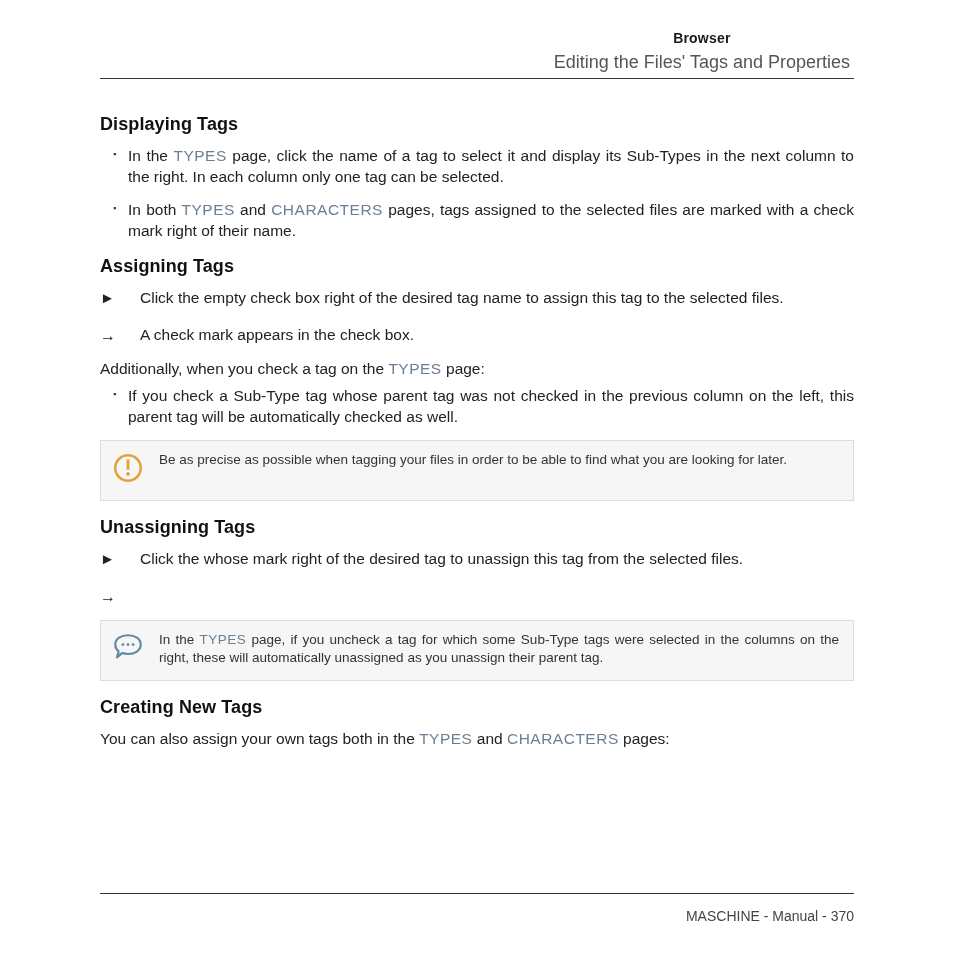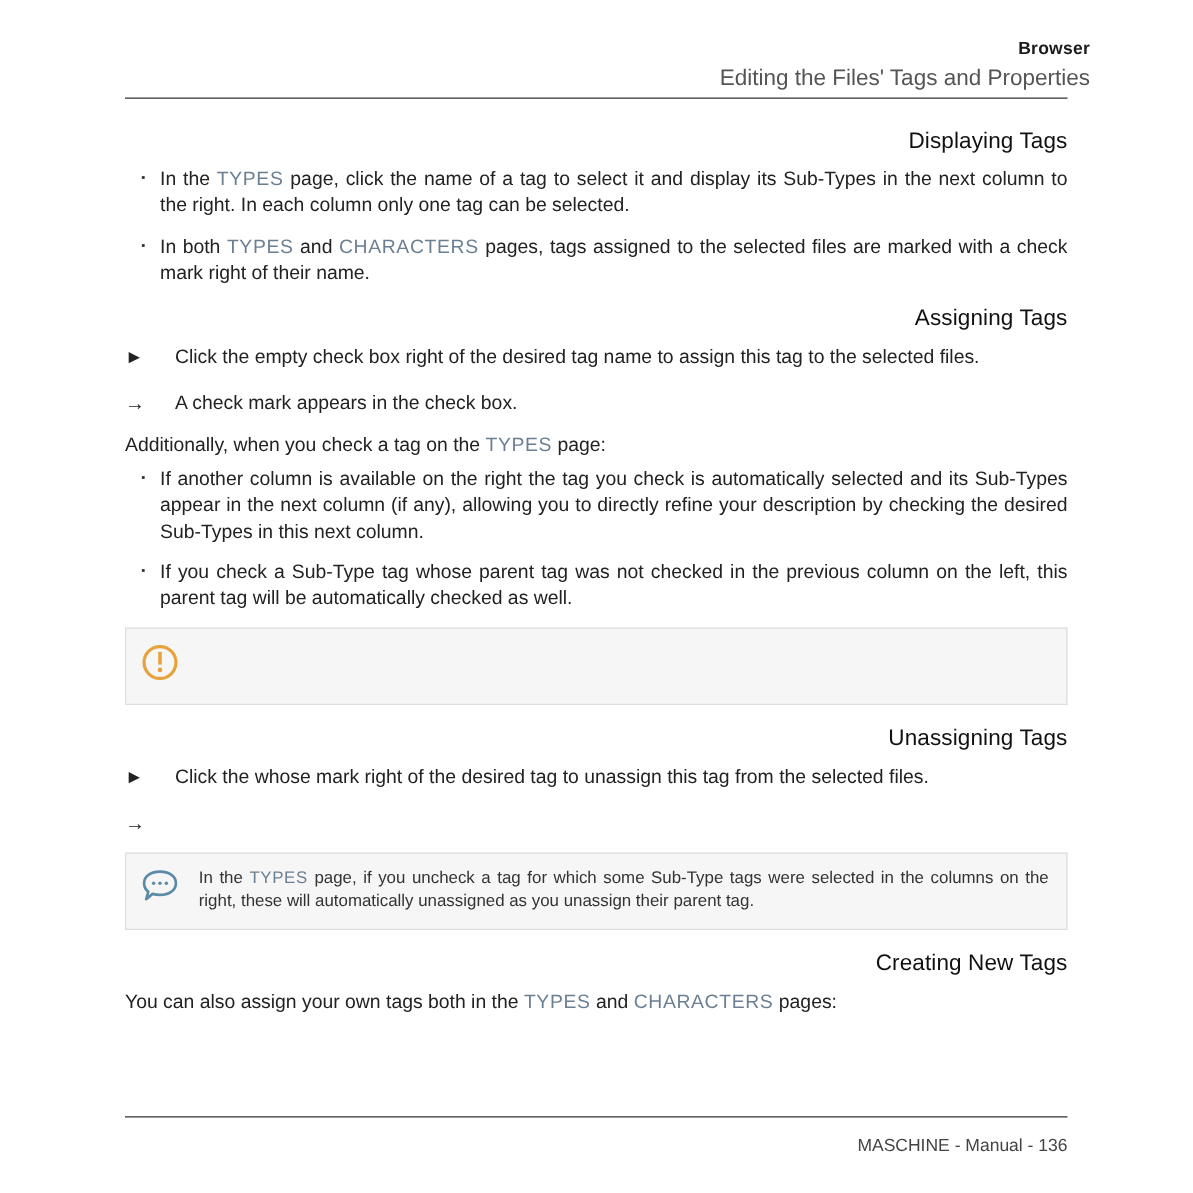--- a/index.html
+++ b/index.html
@@ -11,22 +11,22 @@
   }
   .page {
     width: 954px;
     height: 954px;
     position: relative;
     box-sizing: border-box;
   }
   .header-block {
     position: absolute;
     top: 30px;
-    right: 82px;
-    text-align: right;
+    right: 104px;
+    text-align: center;
   }
   .header-title {
     font-weight: 700;
     font-size: 14px;
     letter-spacing: 0.2px;
   }
   .header-sub {
     font-size: 18px;
     color: #555;
     margin-top: 6px;
@@ -43,26 +43,25 @@
     top: 100px;
     left: 100px;
     right: 100px;
     font-size: 15.5px;
     line-height: 1.35;
     color: #222;
   }
   h3 {
     font-family: "Trebuchet MS", "Arial Narrow", Arial, sans-serif;
     font-stretch: condensed;
-    font-weight: 400;
+    font-weight: 700;
     font-size: 18px;
-    margin: 0 0 10px 0;
+    margin: 12px 0 10px 0;
     letter-spacing: 0.1px;
     color: #111;
-    text-align: right;
   }
   ul.squares {
     list-style: none;
     padding: 0 0 0 28px;
     margin: 0 0 10px 0;
   }
   ul.squares > li {
     position: relative;
     padding-left: 0;
     margin: 6px 0 12px 0;
@@ -164,32 +163,32 @@
       <div>Click the empty check box right of the desired tag name to assign this tag to the selected files.</div>
     </div>
     <div class="result">
       <div class="marker">→</div>
       <div>A check mark appears in the check box.</div>
     </div>
     <div class="plain">
       <span>Additionally, when you check a tag on the </span><span class="uc">TYPES</span><span> page:</span>
     </div>
     <ul class="squares">
-      <li>If another column is available on the right the tag you check is automatically selected and its Sub-Types appear in the next column (if any), allowing you to directly refine your description by checking the desired Sub-Types in this next column.</li>
       <li>If you check a Sub-Type tag whose parent tag was not checked in the previous column on the left, this parent tag will be automatically checked as well.</li>
     </ul>
 
     <div class="callout">
       <span class="icon-warn">
         <svg viewBox="0 0 40 40">
             <circle cx="20" cy="20" r="15" fill="none" stroke="#e6a23c" stroke-width="3"></circle>
             <rect x="18.3" y="10" width="3.4" height="12" fill="#e6a23c"></rect>
             <circle cx="20" cy="27" r="2.2" fill="#e6a23c"></circle>
           </svg>
       </span>
+      <div class="txt">Be as precise as possible when tagging your files in order to be able to find what you are looking for later.</div>
     </div>
 
     <h3>Unassigning Tags</h3>
     <div class="step">
       <div class="marker">►</div>
       <div>Click the whose mark right of the desired tag to unassign this tag from the selected files.</div>
     </div>
     <div class="result">
       <div class="marker">→</div>
     </div>
@@ -209,14 +208,14 @@
     </div>
 
     <h3>Creating New Tags</h3>
     <div class="plain">
       <span>You can also assign your own tags both in the </span><span class="uc">TYPES</span><span> and </span><span class="uc">CHARACTERS</span><span> pages:</span>
     </div>
 
   </div>
 
   <div class="bottom-rule"></div>
-  <div class="footer">MASCHINE - Manual - 136</div>
+  <div class="footer">MASCHINE - Manual - 370</div>
 </div>
 
 </body></html>

